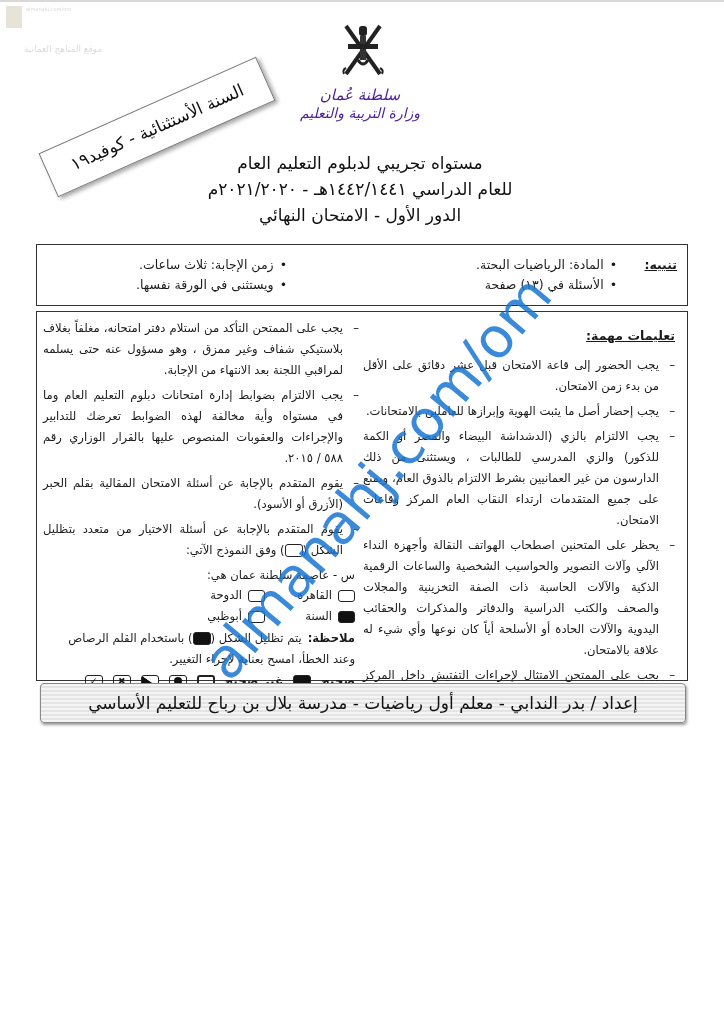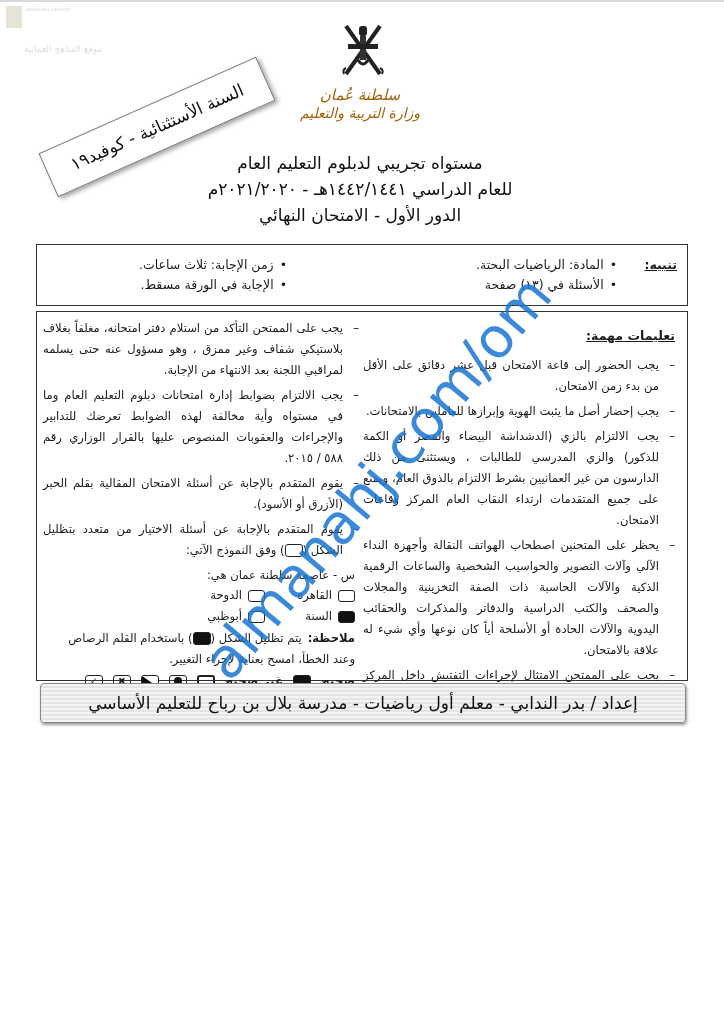--- a/index.html
+++ b/index.html
@@ -8,21 +8,21 @@
     font-family: "DejaVu Sans", sans-serif; color: #1a1a1a;
   }
   .topline { position: absolute; left: 0; top: 0; width: 724px; height: 2px; background: #d8d8d8; }
   .site-logo { position: absolute; left: 4px; top: 4px; width: 66px; height: 36px; opacity: 0.35; }
   .site-logo .sq { position: absolute; left: 2px; top: 2px; width: 16px; height: 22px; background: #b9b48c; }
   .site-logo .t1 { position: absolute; left: 22px; top: 2px; font-size: 5px; color: #888; }
   .site-logo .t2 { position: absolute; left: 20px; top: 16px; font-size: 9px; color: #999; direction: rtl; white-space: nowrap; margin-top: 24px; }
 
   .emblem { position: absolute; left: 338px; top: 22px; width: 50px; height: 60px; }
   .ministry { position: absolute; left: 290px; top: 86px; width: 140px; text-align: center; direction: rtl;
-    font-family: "DejaVu Serif", serif; color: #a16207; font-style: italic; }
+    font-family: "DejaVu Serif", serif; color: #4c1d95; font-style: italic; }
   .ministry .l1 { font-size: 15px; line-height: 18px; }
   .ministry .l2 { font-size: 14px; line-height: 18px; }
 
   .stamp { position: absolute; left: 38px; top: 103px; width: 236px; height: 46px; background: #fff;
     border: 1px solid #777; box-shadow: 2px 3px 4px rgba(0,0,0,0.35);
     transform: rotate(-24deg); transform-origin: center; display: flex; align-items: center; justify-content: center;
     direction: rtl; font-family: "DejaVu Sans", sans-serif; font-size: 17px; color: #111; white-space: nowrap; }
 
   .title-block { position: absolute; left: 150px; top: 150px; width: 420px; text-align: center; direction: rtl;
     font-family: "DejaVu Sans", sans-serif; color: #111; }
@@ -102,21 +102,21 @@
 </div>
 
 <div class="notice-box">
   <div class="notice-label">تنبيه:</div>
   <div class="notice-col right">
     <div><span class="bul">•</span><span>المادة: الرياضيات البحتة.</span></div>
     <div><span class="bul">•</span><span>الأسئلة في  (١٣) صفحة</span></div>
   </div>
   <div class="notice-col left">
     <div><span class="bul">•</span><span>زمن الإجابة: ثلاث ساعات.</span></div>
-    <div><span class="bul">•</span><span>الإجابة في الورقة مسقط.</span></div>
+    <div><span class="bul">•</span><span>ويستثنى في الورقة نفسها.</span></div>
   </div>
 </div>
 
 <div class="instr-box">
   <div class="col-r">
     <div class="instr-title">تعليمات مهمة:</div>
     <div class="item"><span class="dash">–</span><span>يجب الحضور إلى قاعة الامتحان قبل عشر دقائق على الأقل من بدء زمن الامتحان.</span></div>
     <div class="item"><span class="dash">–</span><span>يجب إحضار أصل ما يثبت الهوية وإبرازها للعاملين بالامتحانات.</span></div>
     <div class="item"><span class="dash">–</span><span>يجب الالتزام بالزي (الدشداشة البيضاء والمصر أو الكمة للذكور) والزي المدرسي للطالبات ، ويستثنى من ذلك الدارسون من غير العمانيين بشرط الالتزام بالذوق العام، ويمنع على جميع المتقدمات ارتداء النقاب العام المركز وقاعات الامتحان.</span></div>
     <div class="item"><span class="dash">–</span><span>يحظر على المتحنين اصطحاب الهواتف النقالة وأجهزة النداء الآلي وآلات التصوير والحواسيب الشخصية والساعات الرقمية الذكية والآلات الحاسبة ذات الصفة التخزينية والمجلات والصحف والكتب الدراسية والدفاتر والمذكرات والحقائب اليدوية والآلات الحادة أو الأسلحة أياً كان نوعها وأي شيء له علاقة بالامتحان.</span></div>

